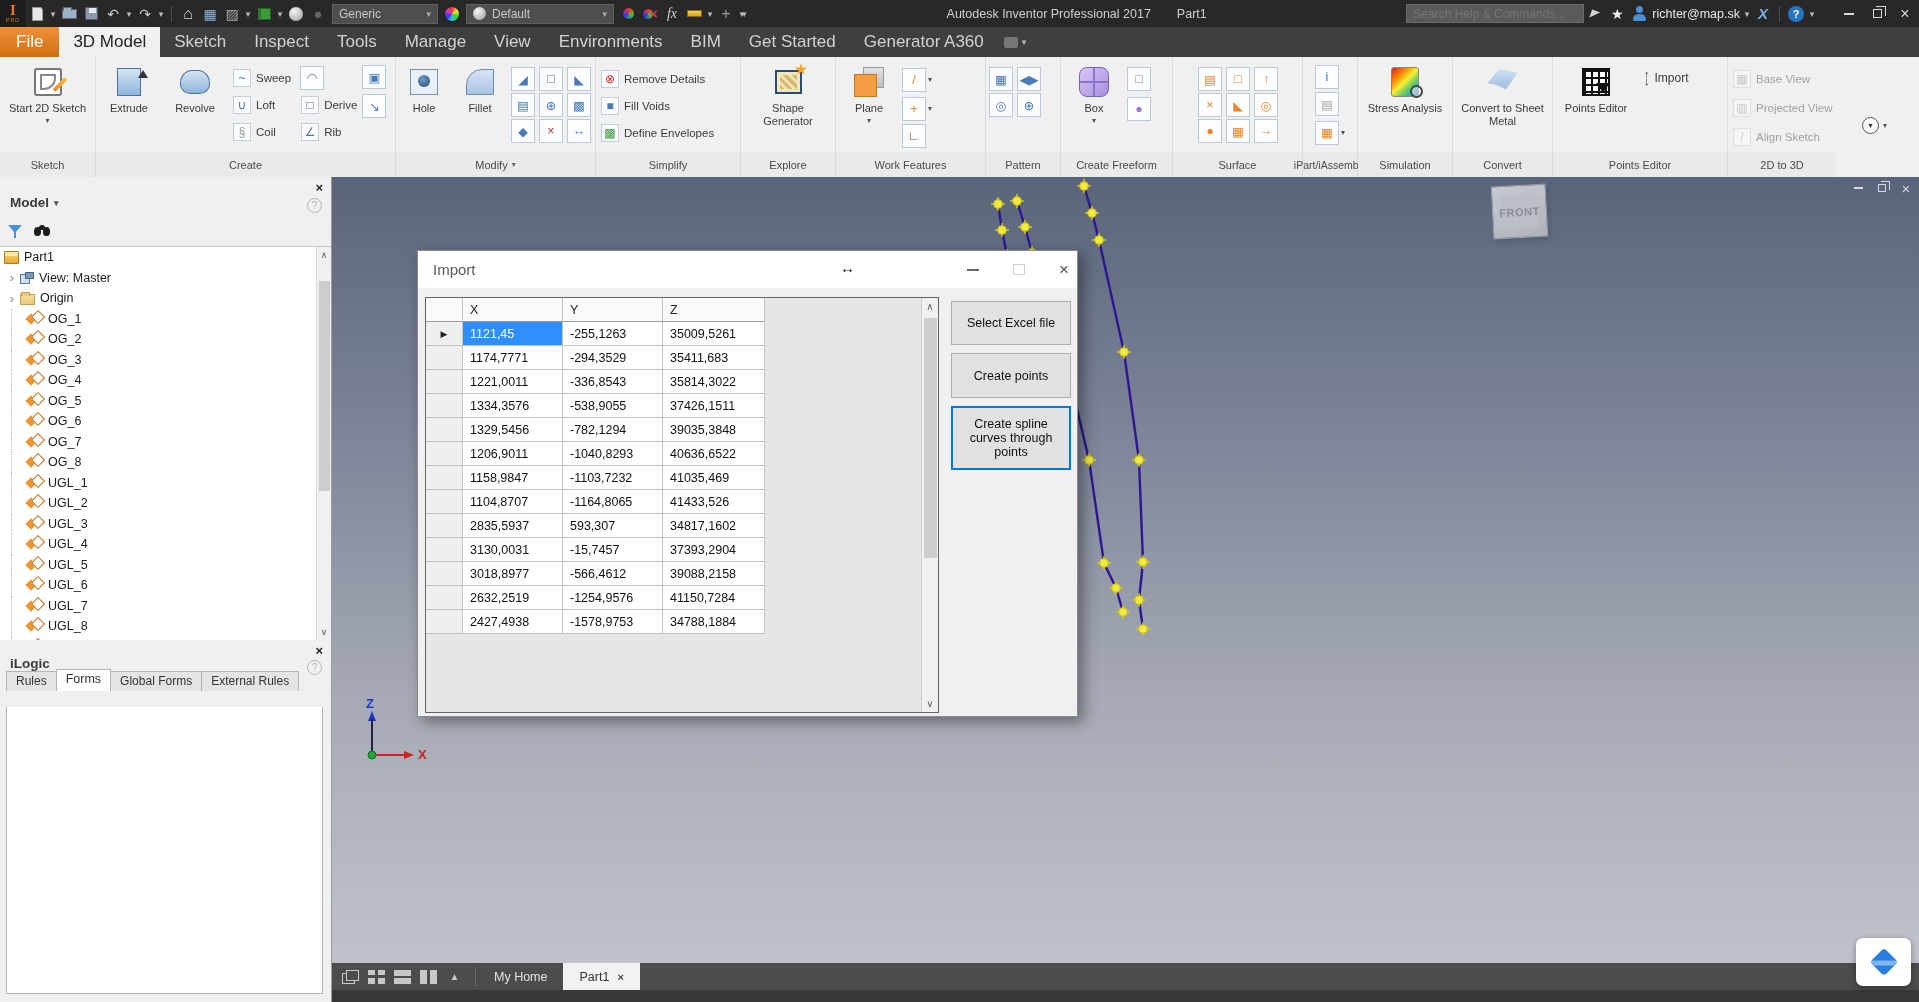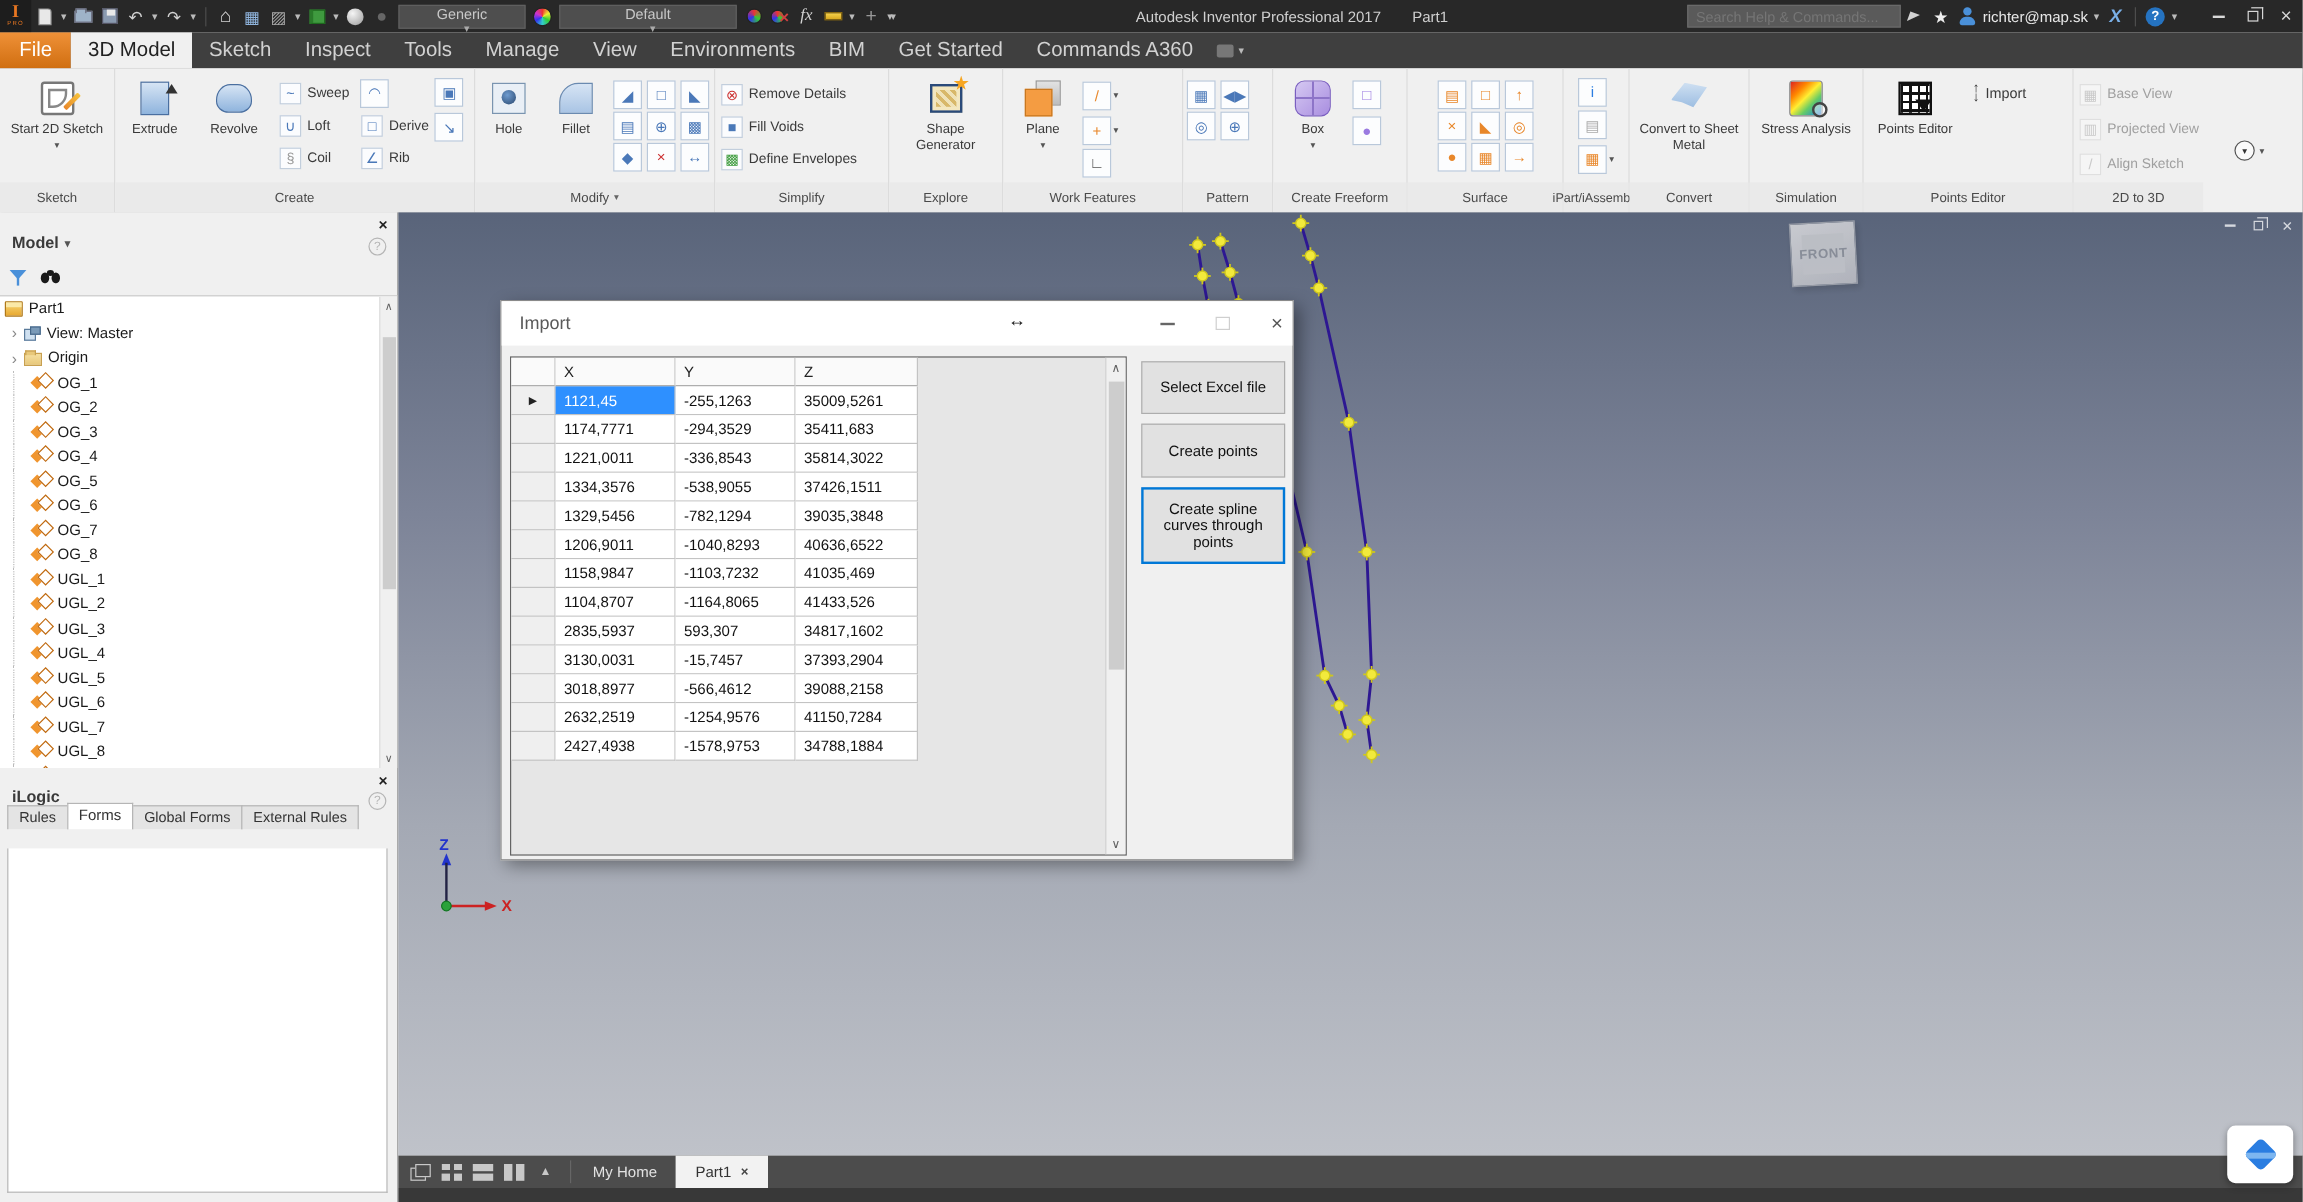--- a/index.html
+++ b/index.html
@@ -7,21 +7,21 @@
   #screen { position:relative; width:1919px; height:1002px; overflow:hidden; background:#f0f0f0; font-family:"Liberation Sans", sans-serif; }
 
   
   .titlebar { position:absolute; left:0; top:0; width:1919px; height:27px; background:#282828; display:flex; align-items:center; color:#d2d2d2; }
   .logo { width:26px; height:27px; display:flex; flex-direction:column; align-items:center; justify-content:center; background:#1d1d1d; }
   .logo .li { color:#e87722; font-family:"Liberation Serif", serif; font-weight:bold; font-size:15px; line-height:13px; }
   .logo .ls { color:#e87722; font-size:5px; letter-spacing:1px; }
   .qi { width:22px; height:24px; display:flex; align-items:center; justify-content:center; color:#d2d2d2; font-size:14px; position:relative; }
   .qcaret { width:10px; color:#bbb; font-size:9px; display:flex; align-items:center; justify-content:center; }
   .qsep { width:1px; height:16px; background:#4d4d4d; margin:0 5px; }
-  .qcombo { height:20px; background:#4e4e4e; border:1px solid #5f5f5f; color:#c8c8c8; font-size:12px; display:flex; align-items:center; padding:0 6px; margin:0 3px;flex-direction:column; }
+  .qcombo { height:20px; background:#4e4e4e; border:1px solid #5f5f5f; color:#c8c8c8; font-size:12px; display:flex; align-items:center; padding:0 6px; margin:0 3px; }
   .qcombo .cv { flex:1; }
   .qcombo .cc { font-size:9px; color:#aaa; margin-left:8px; }
   .wheel { width:16px; height:16px; border-radius:50%; background:conic-gradient(#e33,#ee3,#3c3,#3cc,#33e,#c3c,#e33); border:1px solid #222; }
   .ballg { width:14px; height:14px; border-radius:50%; background:radial-gradient(circle at 35% 30%, #f5f5f5, #9a9a9a); }
   .i-page { width:11px; height:14px; background:#e8e8e8; border:1px solid #999; border-top-right-radius:3px; }
   .i-folder { width:15px; height:10px; background:#9fb3c8; border:1px solid #667; position:relative; }
   .i-folder::before { content:""; position:absolute; left:0; top:-3px; width:7px; height:3px; background:#9fb3c8; border:1px solid #667; border-bottom:none; }
   .i-save { width:13px; height:13px; background:#8a9ab0; border:1px solid #556; position:relative; }
   .i-save::before { content:""; position:absolute; left:3px; top:0; width:7px; height:5px; background:#e8e8e8; }
   .i-book { width:13px; height:12px; background:#3f9a3f; border:1px solid #1e6a1e; border-left:3px solid #2a7a2a; }
@@ -287,21 +287,21 @@
         <div class="rtab file">File</div>
         <div class="rtab active">3D Model</div>
         <div class="rtab">Sketch</div>
         <div class="rtab">Inspect</div>
         <div class="rtab">Tools</div>
         <div class="rtab">Manage</div>
         <div class="rtab">View</div>
         <div class="rtab">Environments</div>
         <div class="rtab">BIM</div>
         <div class="rtab">Get Started</div>
-        <div class="rtab">Commands A360</div>
+        <div class="rtab">Generator A360</div>
       </div>
     <div class="tabextra">
       <span class="box"></span>
       <span>▾</span>
     </div>
   </div>
 
   <div class="ribbon">
 
     <div class="panel" style="width:96px">
@@ -525,45 +525,45 @@
               <span class="gcell" style="color: rgb(232, 135, 42);">▦</span>
               <span class="wcaret">▾</span>
             </div>
           </div>
         </div>
       <div class="pl" style="font-size:10.5px">
           <span>iPart/iAssembly</span>
         </div>
     </div>
 
+    <div class="panel" style="width:95px">
+      <div class="pc" style="justify-content:center">
+        <div class="bigbtn" style="width:80px">
+          <span class="bi">
+              <span class="ic-stress"></span>
+            </span>
+          <span class="bl">Stress Analysis</span>
+        </div>
+      </div>
+      <div class="pl">
+          <span>Simulation</span>
+        </div>
+    </div>
+
     <div class="panel" style="width:100px">
       <div class="pc" style="justify-content:center">
         <div class="bigbtn" style="width:90px">
           <span class="bi">
               <span class="ic-sheet"></span>
             </span>
           <span class="bl">Convert to Sheet Metal</span>
         </div>
       </div>
       <div class="pl">
           <span>Convert</span>
-        </div>
-    </div>
-
-    <div class="panel" style="width:95px">
-      <div class="pc" style="justify-content:center">
-        <div class="bigbtn" style="width:80px">
-          <span class="bi">
-              <span class="ic-stress"></span>
-            </span>
-          <span class="bl">Stress Analysis</span>
-        </div>
-      </div>
-      <div class="pl">
-          <span>Simulation</span>
         </div>
     </div>
 
     <div class="panel" style="width:175px">
       <div class="pc">
         <div class="bigbtn" style="width:86px">
           <span class="bi">
               <span class="ic-ptable"></span>
             </span>
           <span class="bl">Points Editor</span>

